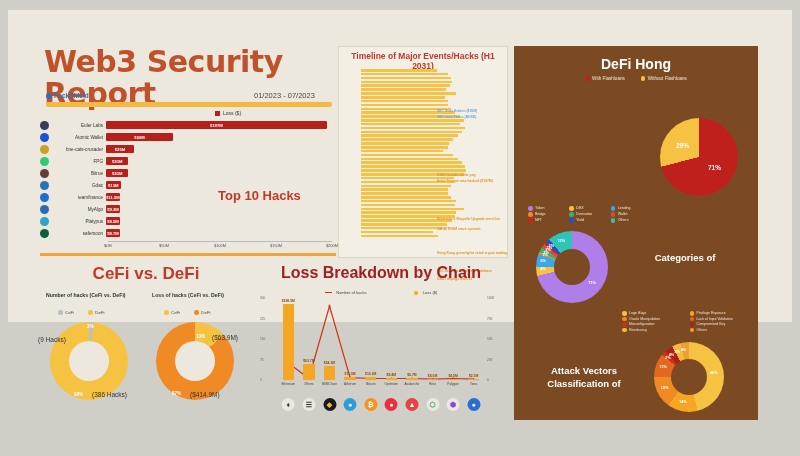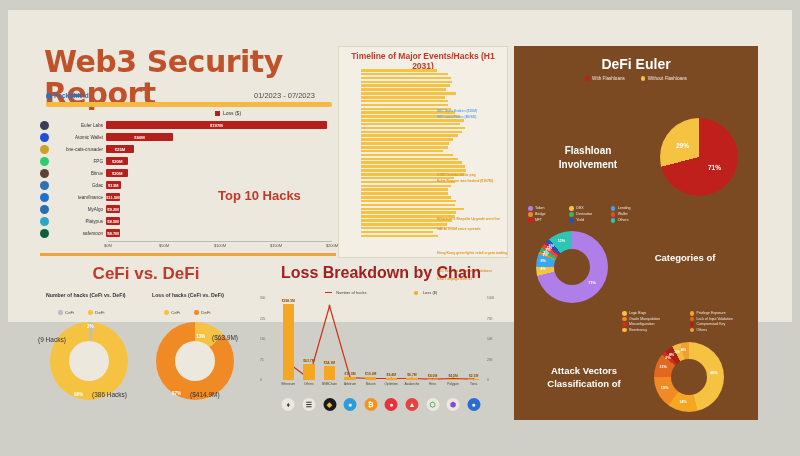--- a/index.html
+++ b/index.html
@@ -286,35 +286,31 @@
         <div class="tlnote n-orange" style="left: 76px; top: 110px;">Euler Finance was hacked ($197M)</div>
         <div class="tlnote n-orange" style="left: 76px; top: 148px;">Ethereum's Shapella Upgrade went live</div>
         <div class="tlnote n-orange" style="left: 76px; top: 158px;">#ARBITRUM craze spreads</div>
         <div class="tlnote n-orange" style="left: 76px; top: 182px;">Hong Kong greenlights retail crypto trading</div>
         <div class="tlnote n-orange" style="left: 76px; top: 200px;">SEC accuses Binance &amp; Coinbase</div>
         <div class="tlnote n-orange" style="left: 76px; top: 208px;">USDT depegs from $1</div>
       </div>
   </div>
 
   <div class="abs" id="brown">
-    <div class="abs" id="defi-title">DeFi Euler</div>
+    <div class="abs" id="defi-title">DeFi Hong</div>
     <div class="abs" id="defi-legend">
         <span class="lgd">
           <span class="ldot" style="background: rgb(192, 32, 28);"></span>
           <span>With Flashloans</span>
         </span>
         <span class="lgd">
           <span class="ldot" style="background: rgb(245, 194, 66);"></span>
           <span>Without Flashloans</span>
         </span>
       </div>
-    <div class="abs" id="fl-label">
-      <div>Flashloan</div>
-      <div>Involvement</div>
-    </div>
     <div class="abs" id="pie1" style="background: conic-gradient(rgb(192, 32, 28) 0%, rgb(192, 32, 28) 71%, rgb(245, 194, 66) 71%, rgb(245, 194, 66) 100%);">
         <span class="pv" style="left: 48px; top: 46px;">71%</span>
         <span class="pv" style="left: 16px; top: 24px;">29%</span>
       </div>
 
     <div class="abs" id="cat-legend">
         <span class="lgd">
           <span class="ldot" style="background: rgb(176, 126, 232);"></span>
           <span>Token</span>
         </span>

